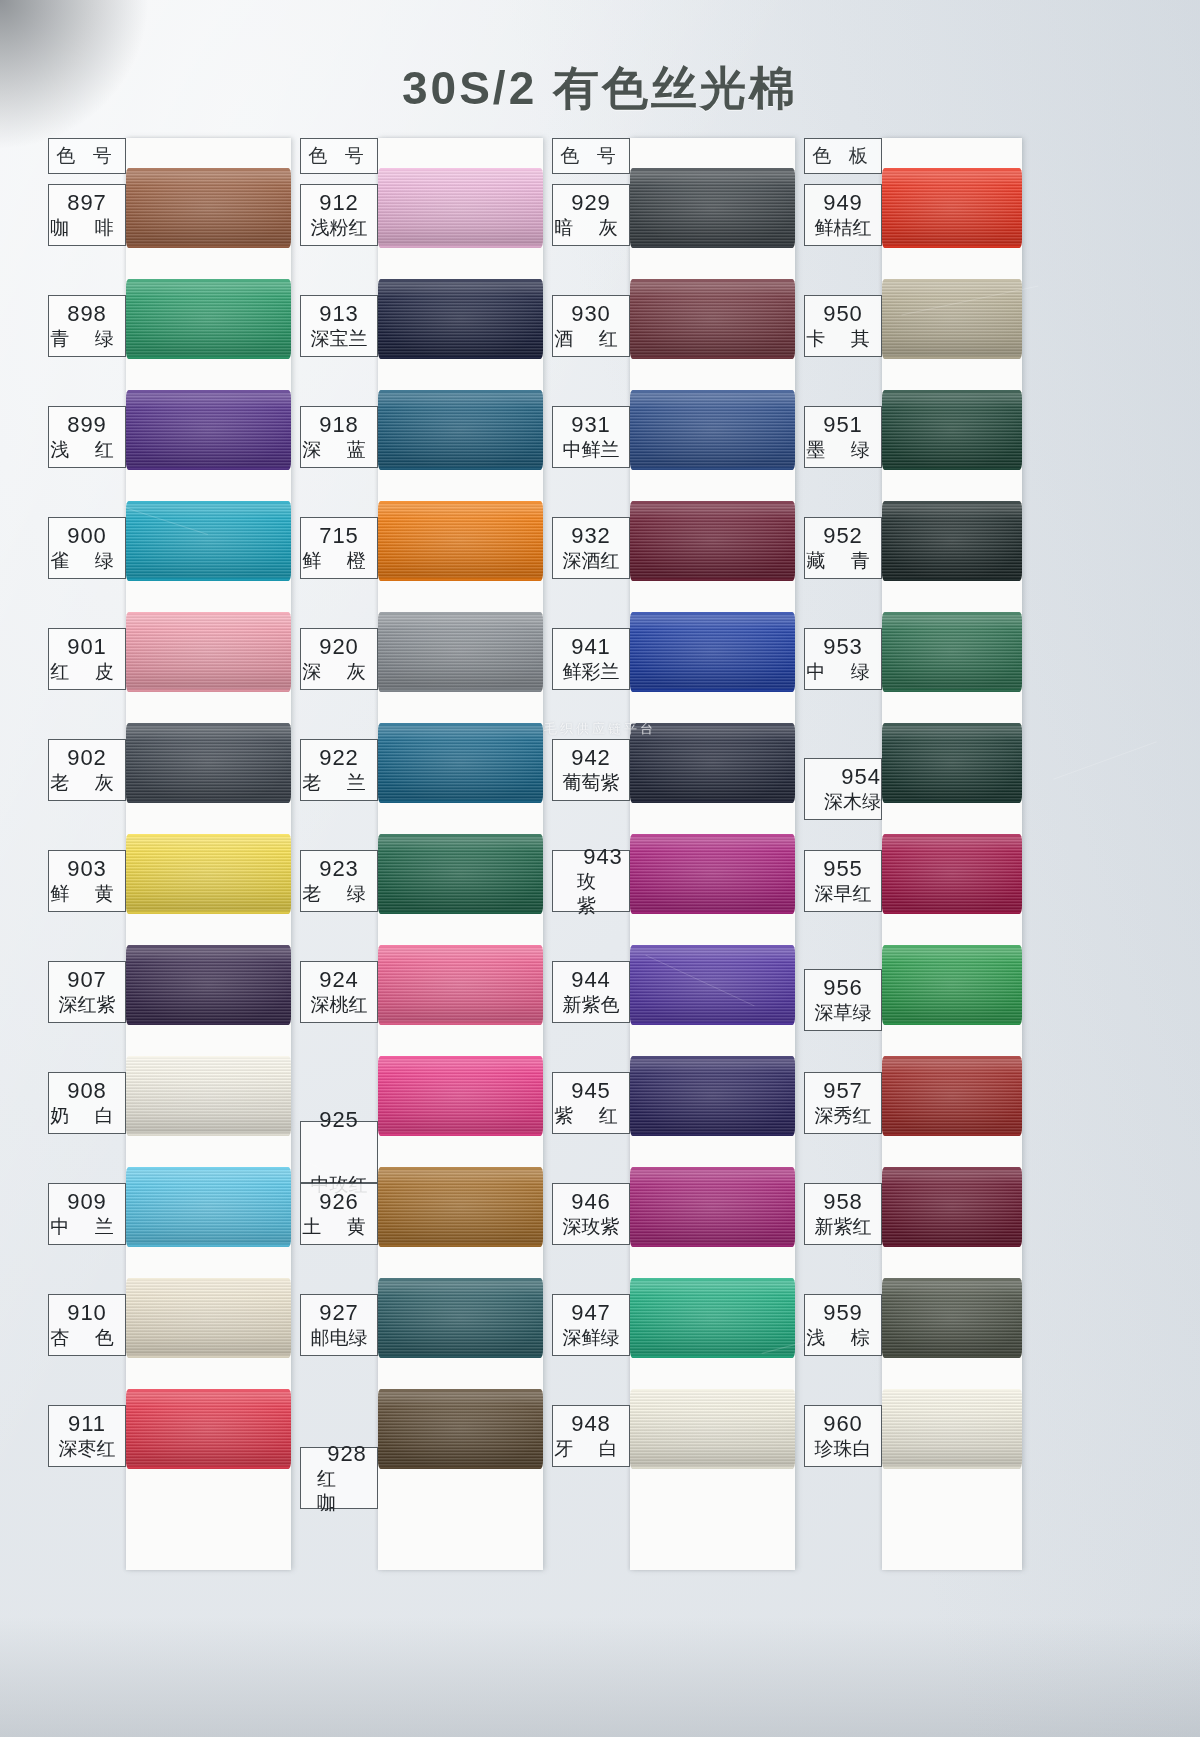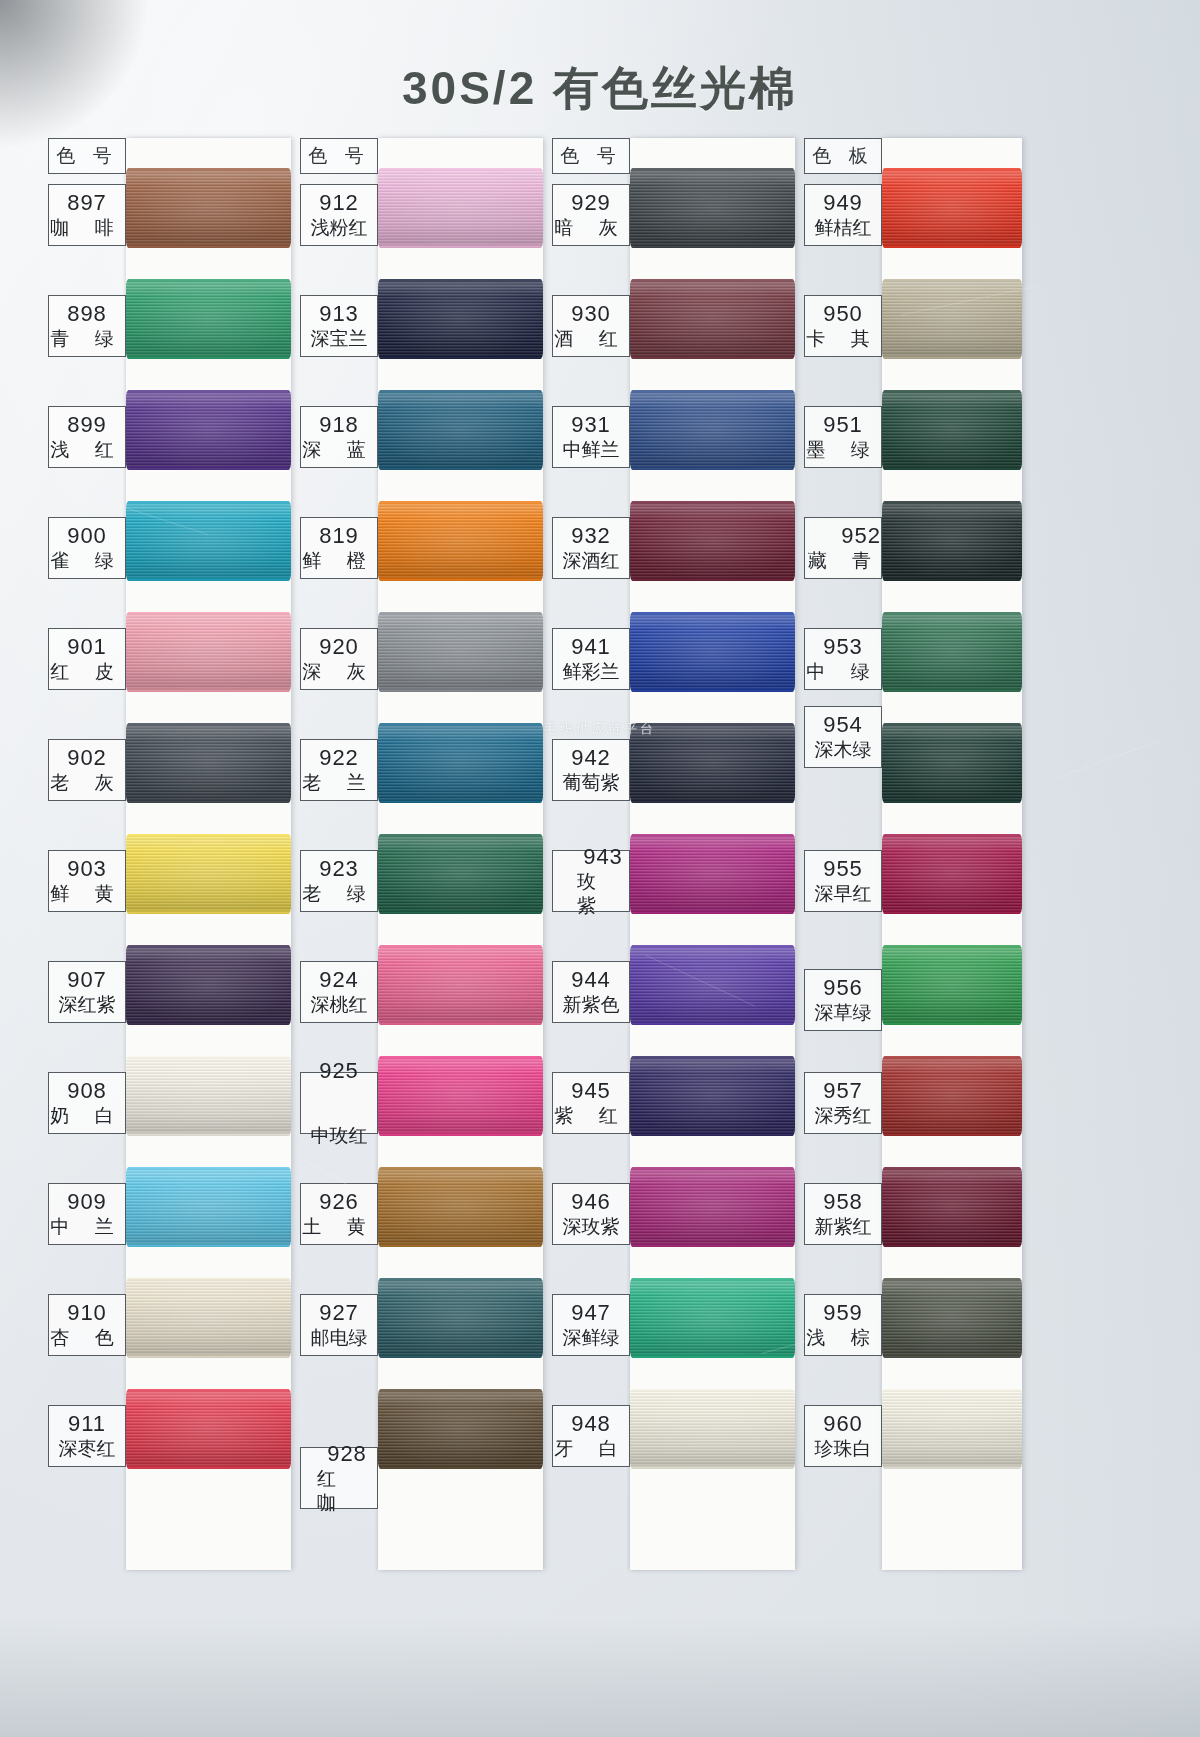--- a/index.html
+++ b/index.html
@@ -298,21 +298,21 @@
         <div class="code">918</div>
         <div class="name wide">深 蓝</div>
       </div>
       <div class="swatch" style="top: 363px; background: rgb(243, 125, 16);">
         <div class="body"></div>
         <div class="sheen"></div>
         <div class="fuzz-t" style="background: rgb(243, 125, 16);"></div>
         <div class="fuzz-b" style="background: rgb(243, 125, 16);"></div>
       </div>
       <div class="cell" style="top: 379px;">
-        <div class="code">819</div>
+        <div class="code">715</div>
         <div class="name wide">鲜 橙</div>
       </div>
       <div class="swatch" style="top: 474px; background: rgb(139, 145, 151);">
         <div class="body"></div>
         <div class="sheen"></div>
         <div class="fuzz-t" style="background: rgb(139, 145, 151);"></div>
         <div class="fuzz-b" style="background: rgb(139, 145, 151);"></div>
       </div>
       <div class="cell" style="top: 490px;">
         <div class="code">920</div>
@@ -347,21 +347,21 @@
       <div class="cell" style="top: 823px;">
         <div class="code">924</div>
         <div class="name w3">深桃红</div>
       </div>
       <div class="swatch" style="top: 918px; background: rgb(239, 62, 140);">
         <div class="body"></div>
         <div class="sheen"></div>
         <div class="fuzz-t" style="background: rgb(239, 62, 140);"></div>
         <div class="fuzz-b" style="background: rgb(239, 62, 140);"></div>
       </div>
-      <div class="cell" style="top: 934px; gap: 40px;">
+      <div class="cell" style="top: 983px; gap: 40px;">
         <div class="code">925</div>
         <div class="name w3">中玫红</div>
       </div>
       <div class="swatch" style="top: 1029px; background: rgb(168, 112, 43);">
         <div class="body"></div>
         <div class="sheen"></div>
         <div class="fuzz-t" style="background: rgb(168, 112, 43);"></div>
         <div class="fuzz-b" style="background: rgb(168, 112, 43);"></div>
       </div>
       <div class="cell" style="top: 1045px;">
@@ -545,41 +545,41 @@
       <div class="cell" style="top: 268px;">
         <div class="code">951</div>
         <div class="name wide">墨 绿</div>
       </div>
       <div class="swatch" style="top: 363px; background: rgb(29, 42, 42);">
         <div class="body"></div>
         <div class="sheen"></div>
         <div class="fuzz-t" style="background: rgb(29, 42, 42);"></div>
         <div class="fuzz-b" style="background: rgb(29, 42, 42);"></div>
       </div>
-      <div class="cell" style="top: 379px; align-items: flex-end;">
+      <div class="cell" style="top: 379px;">
         <div class="code">952</div>
         <div class="name wide">藏 青</div>
       </div>
       <div class="swatch" style="top: 474px; background: rgb(44, 112, 80);">
         <div class="body"></div>
         <div class="sheen"></div>
         <div class="fuzz-t" style="background: rgb(44, 112, 80);"></div>
         <div class="fuzz-b" style="background: rgb(44, 112, 80);"></div>
       </div>
       <div class="cell" style="top: 490px;">
         <div class="code">953</div>
         <div class="name wide">中 绿</div>
       </div>
       <div class="swatch" style="top: 585px; background: rgb(27, 58, 51);">
         <div class="body"></div>
         <div class="sheen"></div>
         <div class="fuzz-t" style="background: rgb(27, 58, 51);"></div>
         <div class="fuzz-b" style="background: rgb(27, 58, 51);"></div>
       </div>
-      <div class="cell" style="top: 568px;">
+      <div class="cell" style="top: 620px; align-items: flex-end;">
         <div class="code">954</div>
         <div class="name w3">深木绿</div>
       </div>
       <div class="swatch" style="top: 696px; background: rgb(166, 23, 74);">
         <div class="body"></div>
         <div class="sheen"></div>
         <div class="fuzz-t" style="background: rgb(166, 23, 74);"></div>
         <div class="fuzz-b" style="background: rgb(166, 23, 74);"></div>
       </div>
       <div class="cell" style="top: 712px;">

